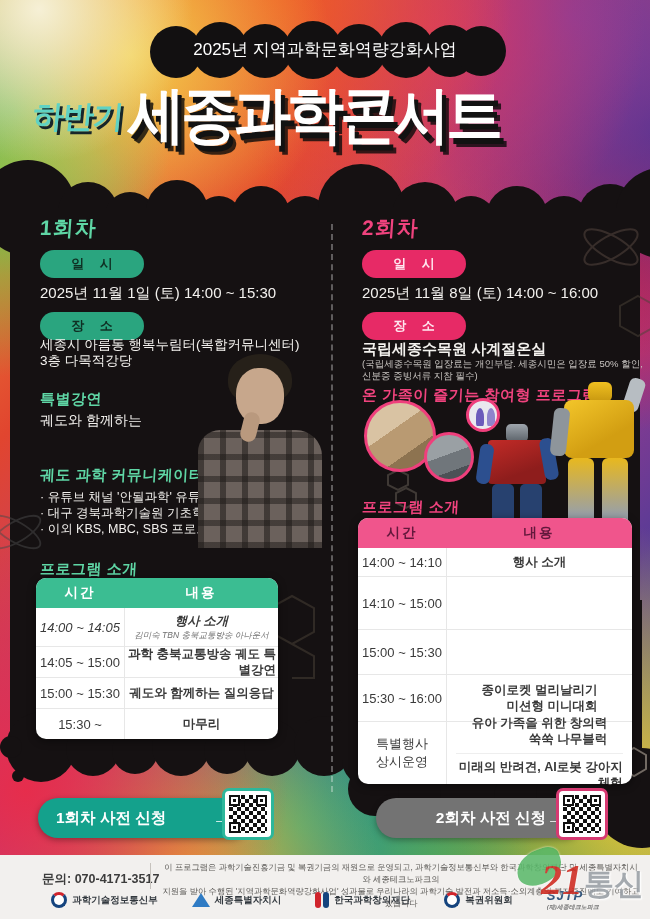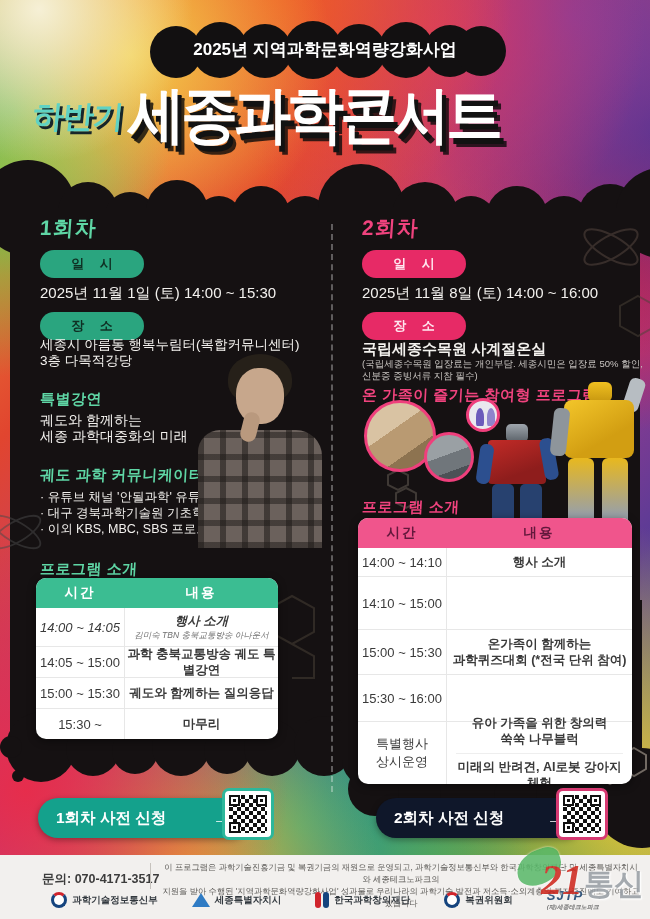--- a/index.html
+++ b/index.html
@@ -25,21 +25,21 @@
       radial-gradient(circle at 94% 88%, #f1ca36 0%, rgba(241,202,54,0) 28%),
       linear-gradient(135deg, #f2a93c 0%, #e1452f 28%, #b13a8c 55%, #5a3b96 76%, #2d8a74 100%);}
   .bump{position:absolute;background:#151112;border-radius:50%;}
   .blob-main{position:absolute;left:10px;right:10px;top:208px;height:534px;background:#151112;}
   .blob-right-ext{position:absolute;left:342px;width:300px;top:600px;height:186px;background:#151112;border-radius:0 0 26px 26px;}
   .blob-left-ext{position:absolute;left:10px;width:332px;top:600px;height:138px;background:#151112;}
 
   
   .badge-wrap{position:absolute;left:150px;top:24px;width:350px;height:52px;}
   .badge-c{position:absolute;background:#121011;border-radius:50%;}
-  .badge-label{position:absolute;left:0;right:0;top:14px;text-align:center;color:#fff;font-size:17px;font-weight:bold;letter-spacing:0px;}
+  .badge-label{position:absolute;left:0;right:0;top:14px;text-align:center;color:#fff;font-size:17px;font-weight:normal;letter-spacing:0px;}
 
   
   .title-prefix{position:absolute;left:33px;top:96px;color:#5fd2c4;font-size:31px;font-weight:900;transform:skewX(-6deg);text-shadow:3px 3px 0 #16262a;letter-spacing:-1px;}
   .title-main{position:absolute;left:128px;top:78px;width:515px;color:#ffffff;font-size:57px;font-weight:900;letter-spacing:-4px;text-shadow:4px 5px 0 #121212,7px 8px 0 rgba(10,10,10,.8);transform:scaleY(1.08);white-space:nowrap;}
 
   
   .divider-v{position:absolute;left:331px;top:224px;height:568px;border-left:2px dashed rgba(255,255,255,.32);}
 
   
   .h-session{position:absolute;font-size:21px;font-weight:900;letter-spacing:1px;transform:skewX(-4deg);}
@@ -54,29 +54,29 @@
 
   
   .ptable{position:absolute;background:#fff;border-radius:10px;overflow:hidden;box-shadow:0 2px 8px rgba(0,0,0,.45);}
   .thead{display:flex;font-size:13.5px;font-weight:bold;}
   .thead-green{background:#3bbd92;color:#ffffff;}
   .thead-pink{background:#f0558c;color:#63183c;}
   .thc-time{width:88px;text-align:center;padding:6px 0;letter-spacing:2px;}
   .thc-content{flex:1;text-align:center;padding:6px 0;letter-spacing:2px;}
   .trow{display:flex;border-top:1px solid #e7e7e7;color:#3a3a3a;}
   .tc-time{width:88px;display:flex;align-items:center;justify-content:center;font-size:13px;border-right:1px solid #e7e7e7;text-align:right;}
-  .tc-content{flex:1;display:flex;flex-direction:column;align-items:center;justify-content:center;font-size:12.5px;font-weight:bold;text-align:center;line-height:1.3;padding:4px 2px;}
+  .tc-content{flex:1;display:flex;flex-direction:column;align-items:center;justify-content:center;font-size:12.5px;font-weight:bold;text-align:right;line-height:1.3;padding:4px 2px;}
   .tc-sub{font-size:8.5px;color:#6f6f6f;font-weight:normal;margin-top:1px;}
   .tc-sub2{font-size:9px;color:#6f6f6f;font-weight:bold;margin-top:1px;}
   .tc-split{border-top:1px solid #eee;margin-top:5px;padding-top:5px;width:92%;}
 
   
   .cta{position:absolute;height:40px;border-radius:22px;display:flex;align-items:center;justify-content:space-between;padding:0 18px;color:#fff;font-size:15.5px;font-weight:900;cursor:pointer;box-shadow:0 2px 6px rgba(0,0,0,.35);}
   .cta-green{background:#14a18c;}
-  .cta-pink{background:#0f172a;}
+  .cta-pink{background:#737373;justify-content:flex-end;}
   .cta .arr{font-size:20px;font-weight:900;}
   .qr{position:absolute;width:52px;height:52px;background:#fff;border-radius:7px;padding:4px;box-sizing:border-box;cursor:pointer;}
   .qr-green{border:3px solid #2db79b;}
   .qr-pink{border:3px solid #d63a72;}
   .qr-inner{width:100%;height:100%;background:
       repeating-conic-gradient(#111 0% 25%, #fff 0% 50%) 0 0/8px 8px,
       repeating-conic-gradient(rgba(17,17,17,.9) 0% 25%, rgba(255,255,255,0) 0% 50%) 3px 2px/11px 13px;position:relative;}
   .finder{position:absolute;width:11px;height:11px;background:#fff;border:2px solid #111;box-sizing:border-box;}
   .finder:after{content:"";position:absolute;left:2px;top:2px;width:3px;height:3px;background:#111;}
   .f-tl{left:0;top:0;} .f-tr{right:0;top:0;} .f-bl{left:0;bottom:0;}
@@ -215,21 +215,20 @@
 
   <div class="pill pill-green" style="left:40px;top:250px;">일 시</div>
   <div class="txt" style="left:40px;top:284px;font-size:15px;">2025년 11월 1일 (토) 14:00 ~ 15:30</div>
 
   <div class="pill pill-green" style="left:40px;top:312px;">장 소</div>
   <div class="txt" style="left:40px;top:336px;font-size:13.5px;">세종시 아름동 행복누림터(복합커뮤니센터)</div>
   <div class="txt" style="left:40px;top:352px;font-size:13.5px;">3층 다목적강당</div>
 
   <div class="h-sub mint" style="left:40px;top:390px;">특별강연</div>
   <div class="txt" style="left:40px;top:412px;font-size:14px;">궤도와 함께하는</div>
-  <div class="txt" style="left:40px;top:428px;font-size:14px;">세종 과학대중화의 미래</div>
 
   <div class="h-sub mint" style="left:40px;top:466px;">궤도 과학 커뮤니케이터</div>
   <div class="txt" style="left:40px;top:489px;font-size:12.5px;">· 유튜브 채널 '안될과학' 유튜버</div>
   <div class="txt" style="left:40px;top:505px;font-size:12.5px;">· 대구 경북과학기술원 기초학부 특임교수</div>
   <div class="txt" style="left:40px;top:521px;font-size:12.5px;">· 이외 KBS, MBC, SBS 프로그램 다수 출연</div>
 
   <div class="speaker">
     <div class="sp-body"></div>
     <div class="sp-hair"></div>
     <div class="sp-face"></div>
@@ -317,27 +316,27 @@
       <div class="tc-time">14:00 ~ 14:10</div>
       <div class="tc-content">
           <span class="pre">행사 소개</span>
         </div>
     </div>
     <div class="trow" style="height:52px;">
       <div class="tc-time">14:10 ~ 15:00</div>
     </div>
     <div class="trow" style="height:44px;">
       <div class="tc-time">15:00 ~ 15:30</div>
-      <div class="tc-content">
-          <span class="pre">온가족이 함께하는
-과학퀴즈대회 (*전국 단위 참여)</span>
-        </div>
     </div>
     <div class="trow" style="height:46px;">
       <div class="tc-time">15:30 ~ 16:00</div>
+      <div class="tc-content">
+          <span class="pre">종이로켓 멀리날리기
+미션형 미니대회</span>
+        </div>
     </div>
     <div class="trow" style="height:62px;">
       <div class="tc-time pre">특별행사
 상시운영</div>
       <div class="tc-content">
           <span class="pre">유아 가족을 위한 창의력
 쑥쑥 나무블럭</span>
           <span class="tc-split">미래의 반려견, AI로봇 강아지 체험</span>
         </div>
     </div>

